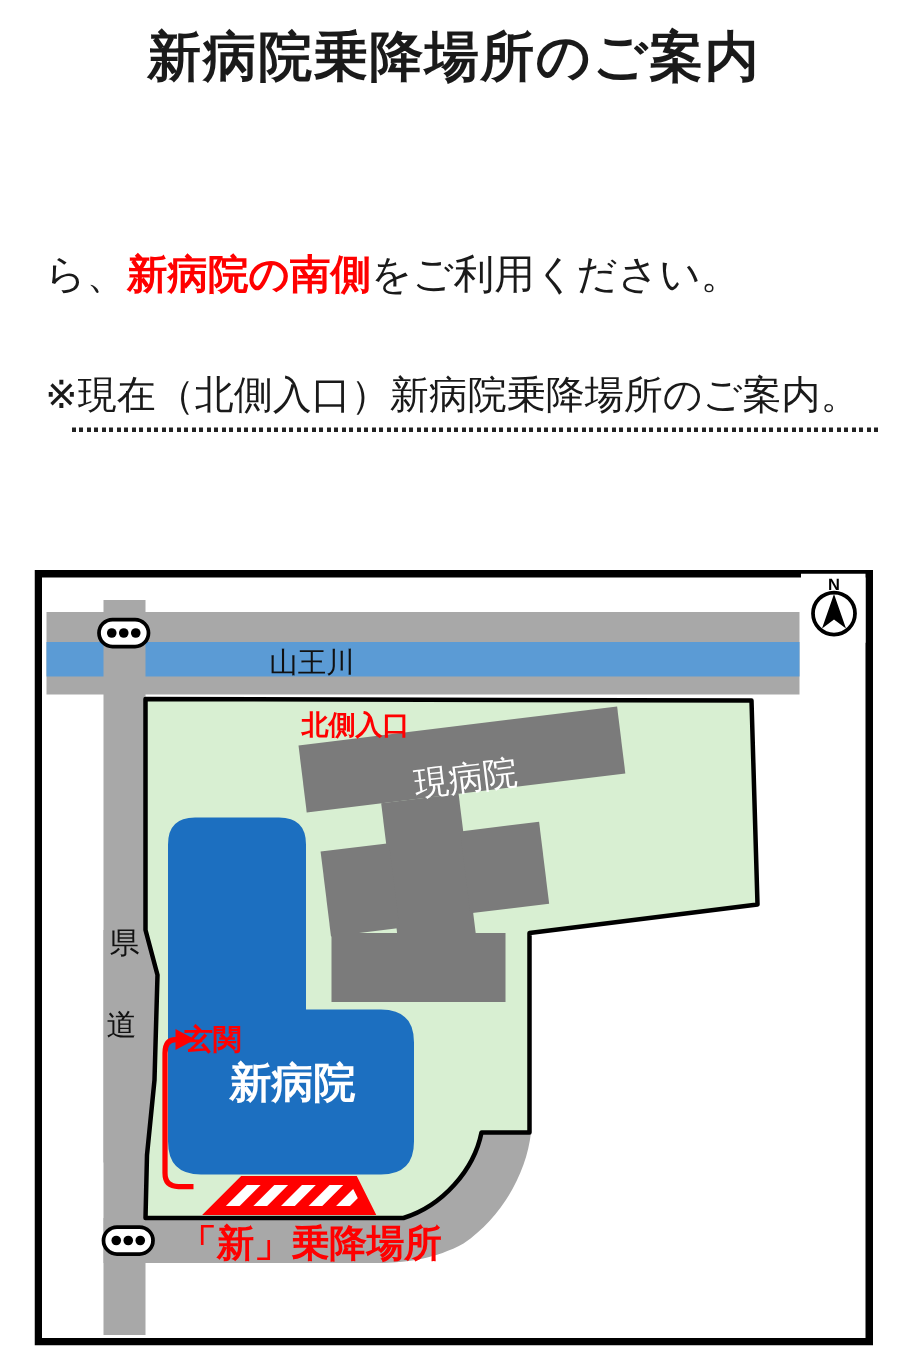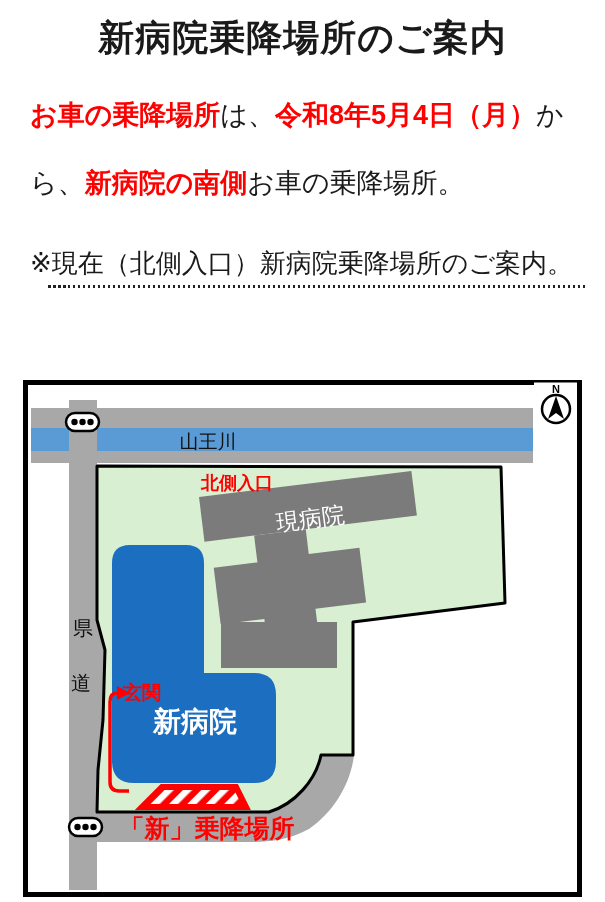--- a/index.html
+++ b/index.html
@@ -17,23 +17,22 @@
   #mapwrap{position:absolute;left:23px;top:380px;}
   svg text{font-family:"Liberation Sans","DejaVu Sans",sans-serif;}
 </style>
 </head>
 <body>
 
 <div id="page">
 
   <div class="title">新病院乗降場所のご案内</div>
 
-  <div class="bodyline l1"><span class="rd">お車の乗降場所</span><span>は、</span><span class="rd">令和8年5月4日（月）</span><span>か</span></div>
 
-  <div class="bodyline l2"><span>ら、</span><span class="rd">新病院の南側</span><span>お車の乗降場所。</span></div>
+  <div class="bodyline l2"><span>ら、</span><span class="rd">新病院の南側</span><span>をご利用ください。</span></div>
 
   <div class="bodyline l3">※現在（北側入口）新病院乗降場所のご案内。</div>
   <div class="wavy"></div>
 
   <div id="mapwrap">
   <svg width="559" height="517" viewBox="0 0 559 517">
     <defs>
       <pattern id="hatch" patternUnits="userSpaceOnUse" width="13" height="13" patternTransform="rotate(45)">
         <rect width="13" height="13" fill="#ff0000"></rect>
         <rect width="6.5" height="13" fill="#ffffff"></rect>

